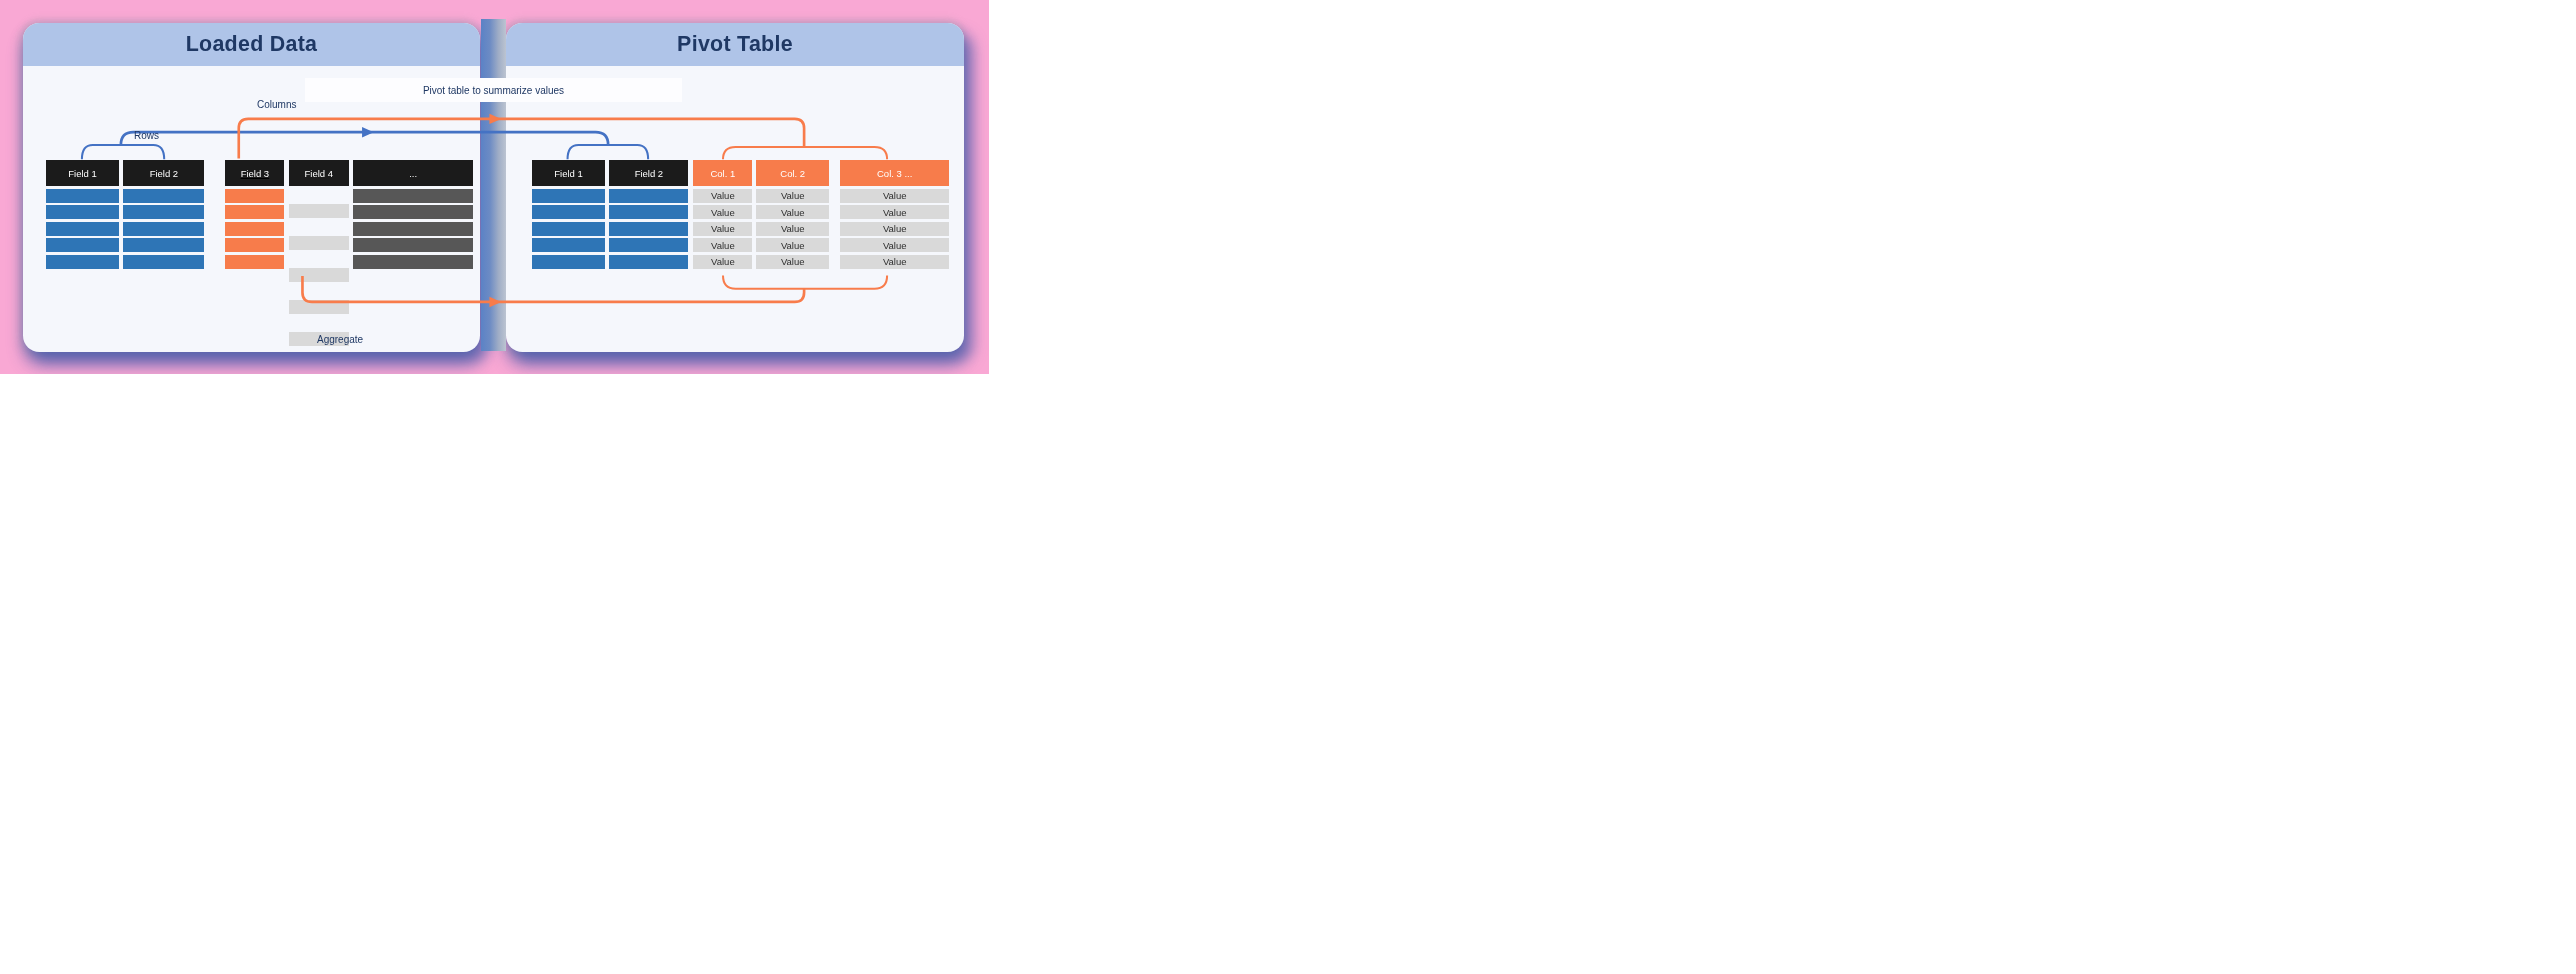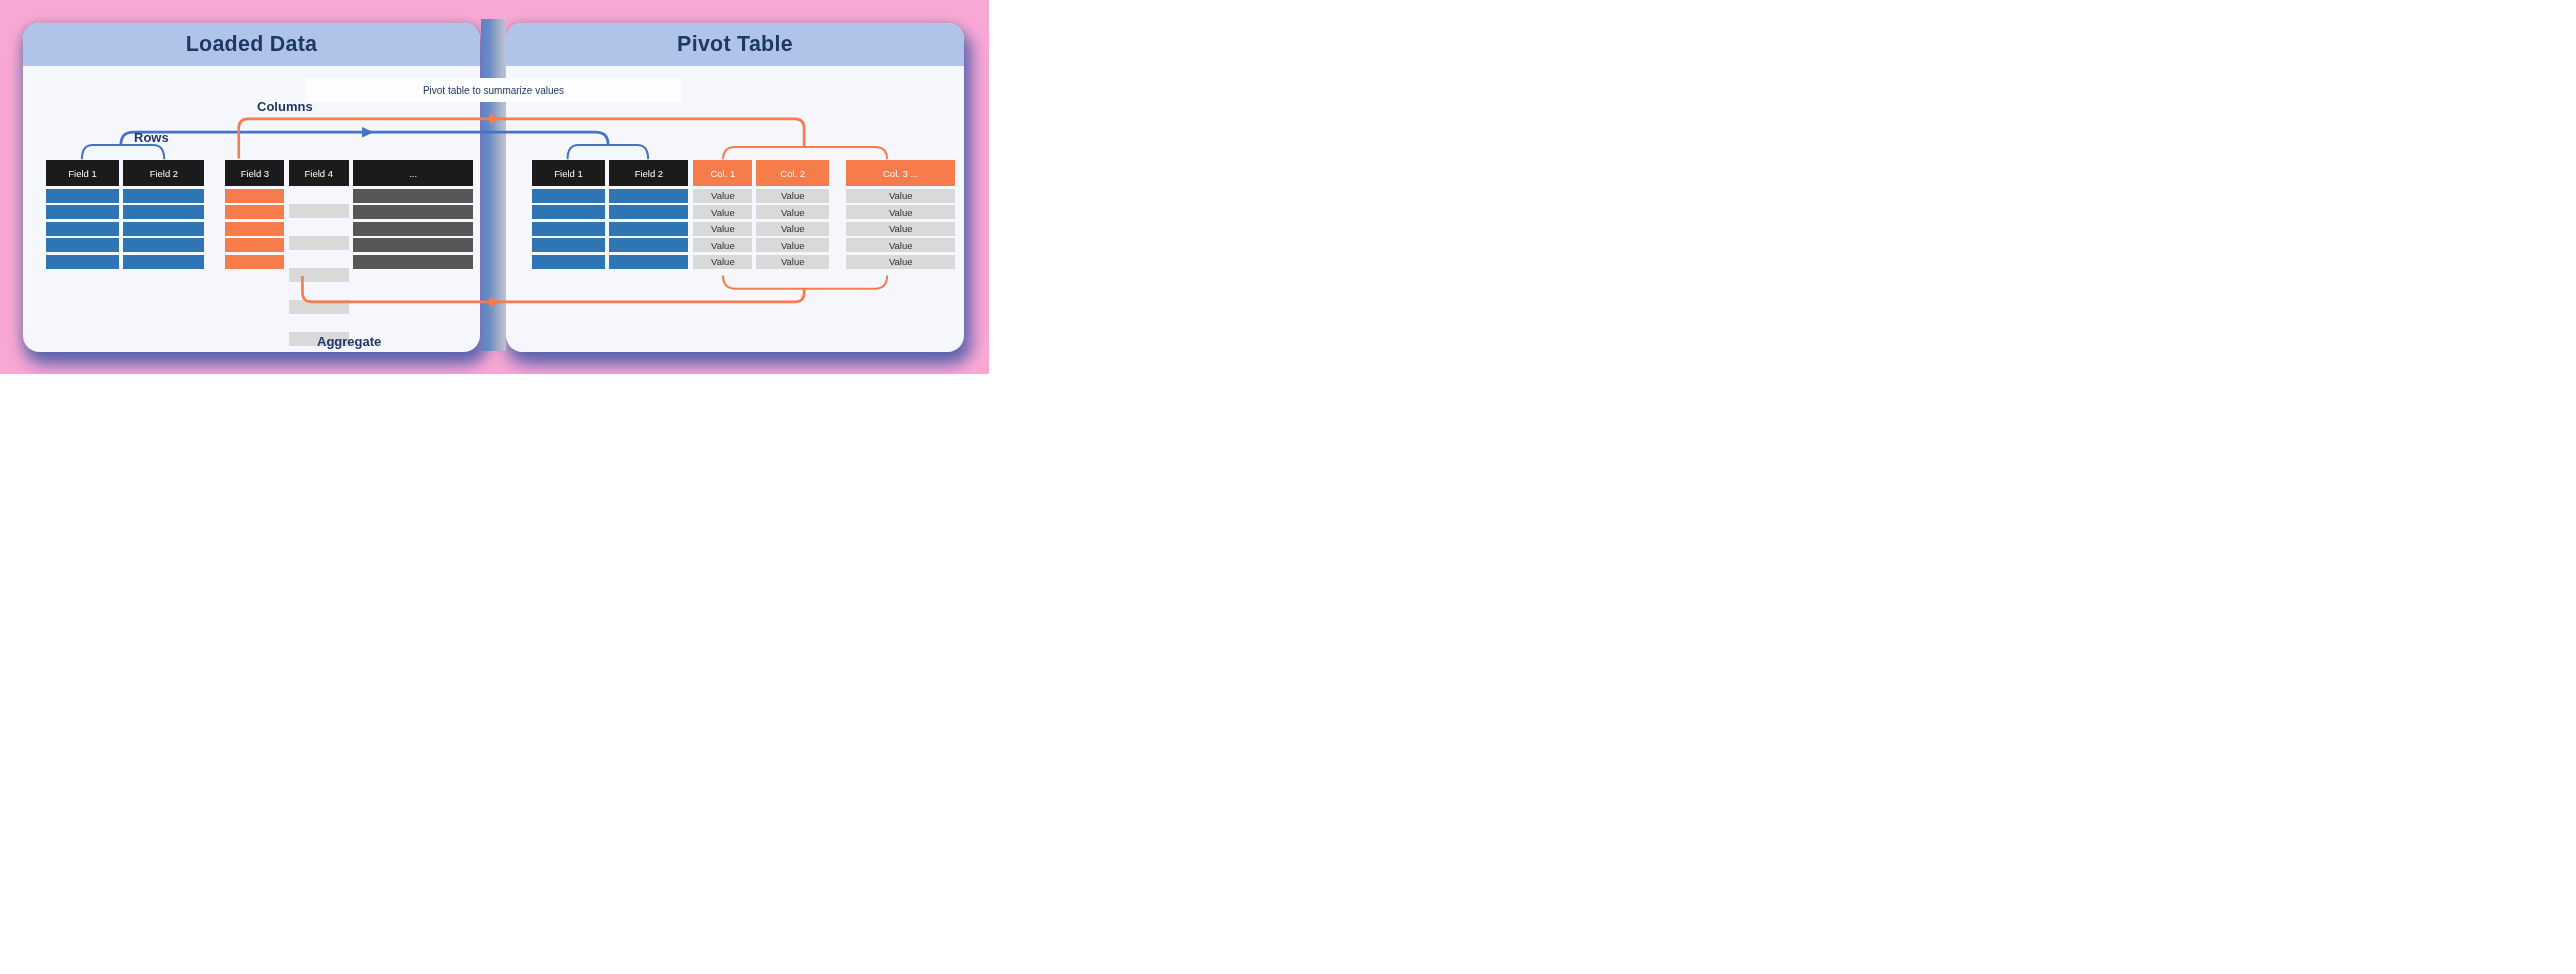--- a/index.html
+++ b/index.html
@@ -28,21 +28,21 @@
   .seam{
     position:absolute;left:481px;top:19px;width:25px;height:332px;z-index:2;
     background:linear-gradient(90deg,#5b82c6 0%,#6c8bc4 35%,#9fadc6 70%,#bcc4d1 100%);
   }
   .banner{
     position:absolute;left:305px;top:78px;width:377px;height:24px;z-index:3;
     background:#fdfdff;display:flex;align-items:center;justify-content:center;
     color:var(--navy);font-size:10px;
   }
   .flow-label{
-    position:absolute;z-index:6;color:var(--navy);font-size:13px;font-weight:700;
+    position:absolute;z-index:6;color:var(--navy);font-size:10px;font-weight:400;
   }
   .tbl{position:absolute;top:160px;display:flex;flex-direction:row;z-index:4;}
   .tbl-col{display:flex;flex-direction:column;gap:2.5px;}
   .hdr{
     height:26px;display:flex;align-items:center;justify-content:center;
     color:#ffffff;font-size:9.5px;
   }
   .hdr-black{background:var(--header-black);}
   .hdr-orange{background:var(--orange);}
   .cell{height:14px;display:flex;align-items:center;justify-content:center;font-size:9.5px;}
@@ -148,21 +148,21 @@
         <div class="cell cell-value">Value</div>
       </div>
       <div class="tbl-col" style="width: 73px; margin-left: 3.8px;">
         <div class="hdr hdr-orange">Col. 2</div>
         <div class="cell cell-value">Value</div>
         <div class="cell cell-value">Value</div>
         <div class="cell cell-value">Value</div>
         <div class="cell cell-value">Value</div>
         <div class="cell cell-value">Value</div>
       </div>
-      <div class="tbl-col" style="width: 109px; margin-left: 17px;">
+      <div class="tbl-col" style="width: 109px; margin-left: 11px;">
         <div class="hdr hdr-orange">Col. 3 ...</div>
         <div class="cell cell-value">Value</div>
         <div class="cell cell-value">Value</div>
         <div class="cell cell-value">Value</div>
         <div class="cell cell-value">Value</div>
         <div class="cell cell-value">Value</div>
       </div>
     </div>
 
   <svg class="arrows" width="989" height="374" viewBox="0 0 1568 593">

